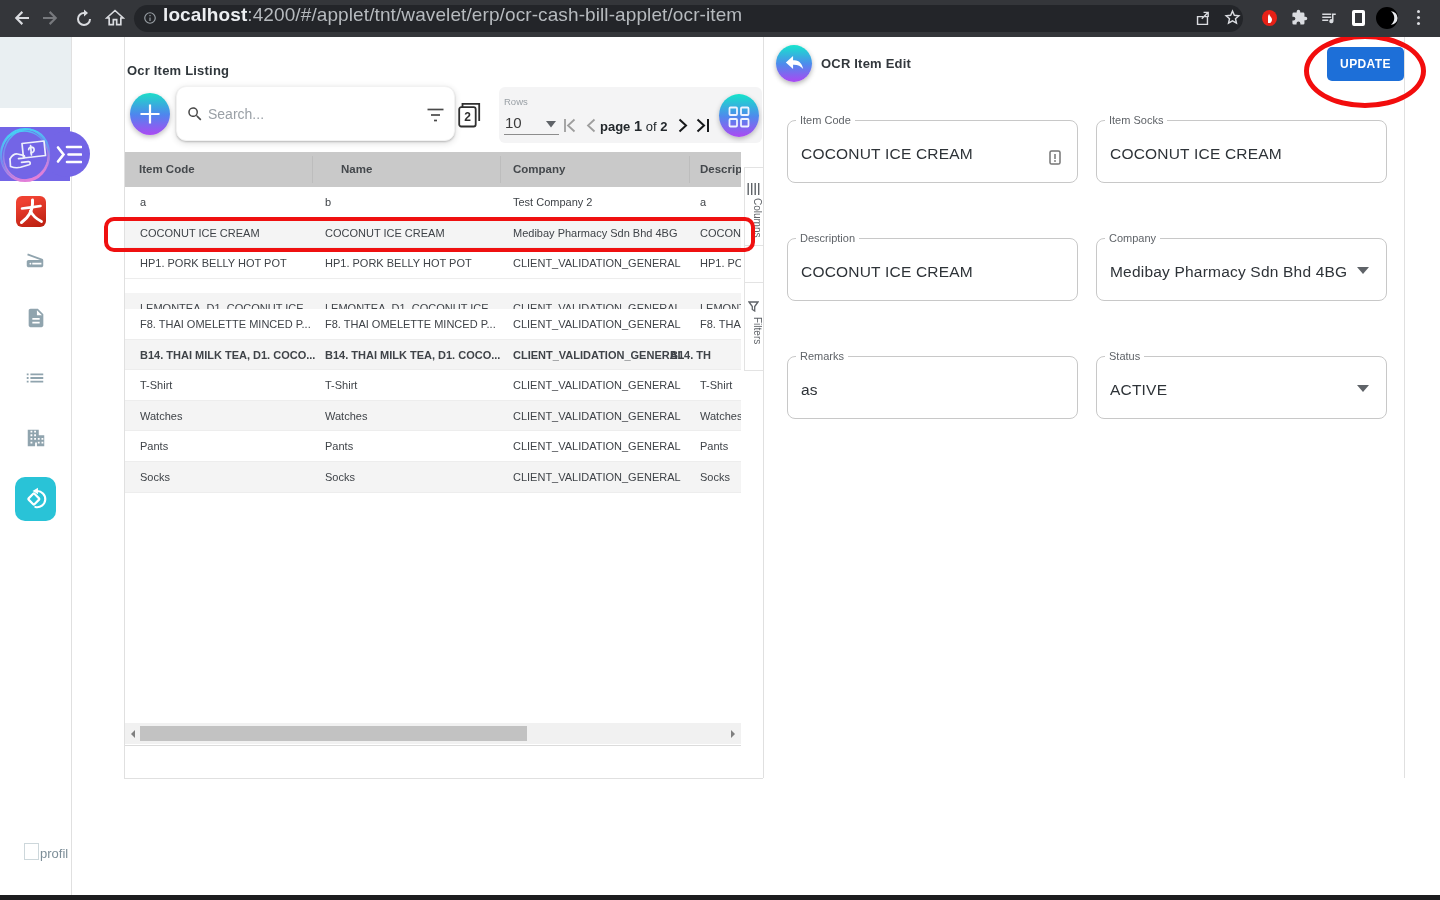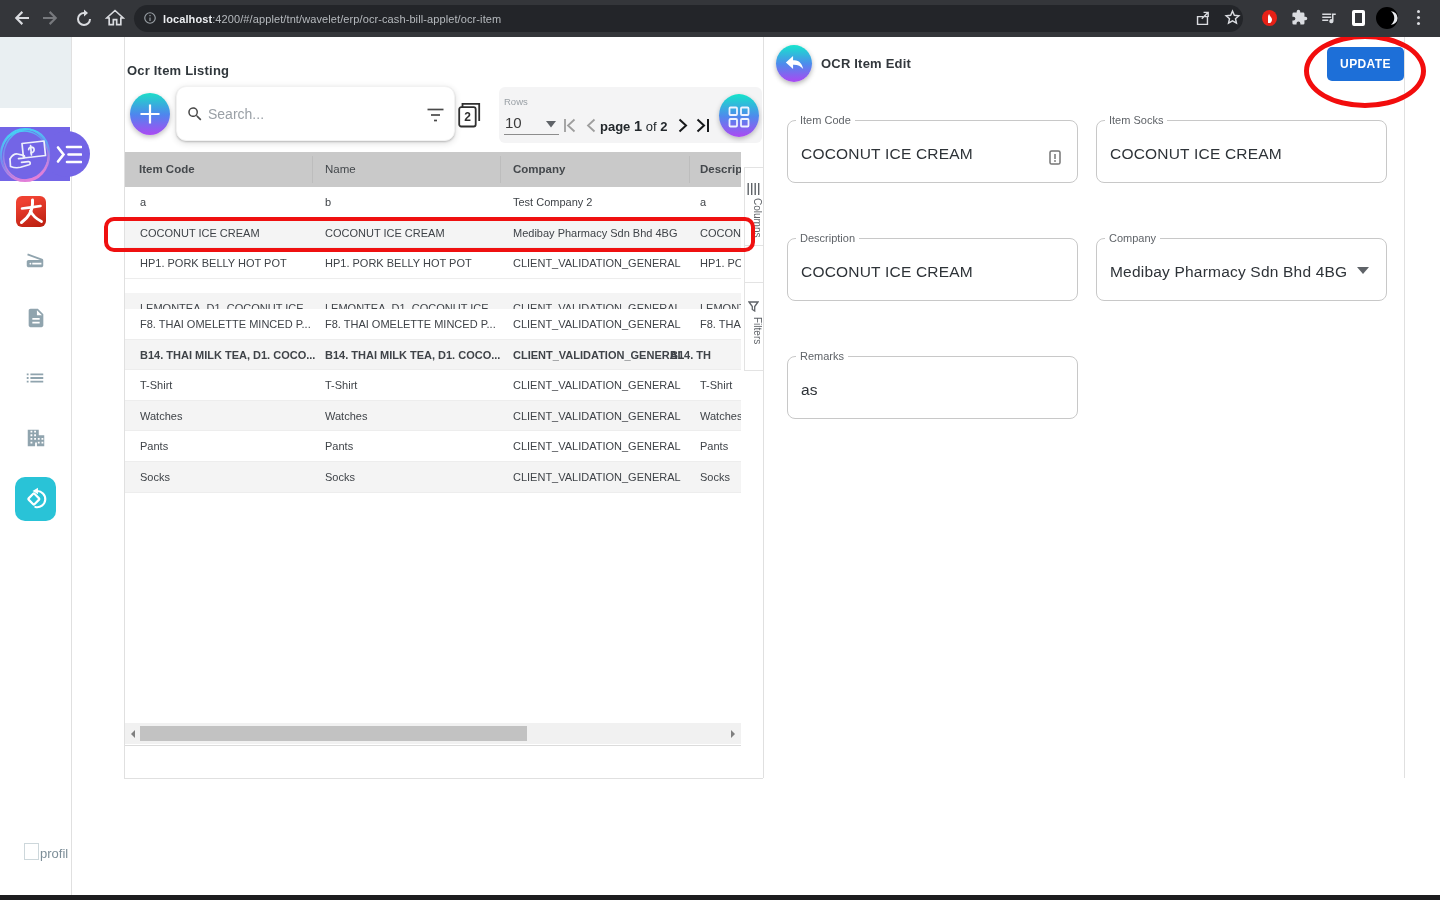--- a/index.html
+++ b/index.html
@@ -36,21 +36,21 @@
     </svg>
 
     <svg class="abs" style="left:105px;top:8px" width="20" height="20" viewBox="0 0 24 24">
       <path d="M12 3 2 12h3v8h5v-6h4v6h5v-8h3z" fill="none" stroke="#dadce0" stroke-width="2"></path>
     </svg>
 
     <div class="abs" style="left:134px;top:5px;width:1109px;height:27px;background:#232529;border-radius:14px;"></div>
     <svg class="abs" style="left:143px;top:11px" width="14" height="14" viewBox="0 0 24 24">
       <path d="M12 2a10 10 0 1 0 0 20 10 10 0 0 0 0-20zm0 2a8 8 0 1 1 0 16 8 8 0 0 1 0-16zm-1 3h2v2h-2zm0 4h2v6h-2z" fill="#9aa0a6"></path>
     </svg>
-    <div class="abs" style="left:163px;top:13px;font-size:11px;color:#b6babe;letter-spacing:0.1px;">
+    <div class="abs" style="left:163px;top:4px;font-size:19px;color:#b6babe;letter-spacing:0.1px;">
       <span style="color:#eceef1;font-weight:bold;">localhost</span>:4200/#/applet/tnt/wavelet/erp/ocr-cash-bill-applet/ocr-item
     </div>
 
     <svg class="abs" style="left:1194px;top:9px" width="17" height="18" viewBox="0 0 24 24">
       <path d="M4 9h9v2H6v9h12v-9h-3V9h5v13H4z" fill="#dadce0"></path>
       <path d="M11 13 19 5M13.5 4H20v6.5" fill="none" stroke="#dadce0" stroke-width="2"></path>
     </svg>
 
     <svg class="abs" style="left:1224px;top:9px" width="17" height="17" viewBox="0 0 24 24">
       <path d="m12 3 2.6 5.9 6.4.6-4.8 4.2 1.4 6.3L12 16.7 6.4 20l1.4-6.3L3 9.5l6.4-.6z" fill="none" stroke="#dadce0" stroke-width="2"></path>
@@ -220,21 +220,21 @@
       <rect x="13" y="13" width="7.5" height="7.5" rx="1"></rect>
     </g>
   </svg>
 
   <div id="table" class="abs" style="left:125px;top:152px;width:616px;height:593px;overflow:hidden;font-size:11.5px;color:#3b4045;">
     <div class="abs" style="left:0;top:0;width:616px;height:35px;background:#c9c9c9;"></div>
     <div class="abs" style="left:187px;top:4px;width:1px;height:27px;background:#bdbdbd;"></div>
     <div class="abs" style="left:375px;top:4px;width:1px;height:27px;background:#bdbdbd;"></div>
     <div class="abs" style="left:564px;top:4px;width:1px;height:27px;background:#bdbdbd;"></div>
     <div class="abs" style="left:14px;top:11px;font-weight:bold;color:#44484c;">Item Code</div>
-    <div class="abs" style="left:200px;top:11px;font-weight:normal;color:#44484c;">Name</div>
+    <div class="abs" style="left:216px;top:11px;font-weight:bold;color:#44484c;">Name</div>
     <div class="abs" style="left:388px;top:11px;font-weight:bold;color:#44484c;">Company</div>
     <div class="abs" style="left:575px;top:11px;font-weight:bold;color:#44484c;">Descript</div>
 
     <div class="row" style="top:35px;height:31px;">
         <span style="left:15px">a</span>
         <span style="left:200px">b</span>
         <span style="left:388px">Test Company 2</span>
         <span style="left:575px">a</span>
       </div>
     <div class="row alt" style="top:66px;height:30px;">
@@ -343,17 +343,22 @@
   </div>
   <div class="field" style="left:1096px;top:238px;">
     <div class="lab">Company</div>
     <div class="val">Medibay Pharmacy Sdn Bhd 4BG</div>
     <div class="caret"></div>
   </div>
   <div class="field" style="left:787px;top:356px;">
     <div class="lab">Remarks</div>
     <div class="val">as</div>
   </div>
+  <div class="field" style="left:1096px;top:356px;">
+    <div class="lab">Status</div>
+    <div class="val">ACTIVE</div>
+    <div class="caret"></div>
+  </div>
 
   <div class="abs" style="left:104px;top:217px;width:651px;height:35px;border:4px solid #ef1010;border-radius:10px;"></div>
   <div class="abs" style="left:1304px;top:34px;width:122px;height:74px;border:5px solid #f20d0d;border-radius:50%;"></div>
 
 </div>
 
 </body></html>

